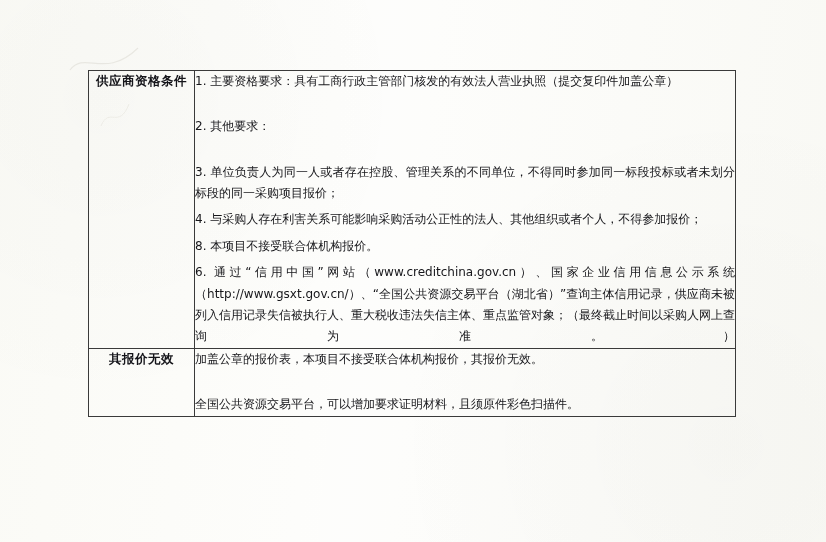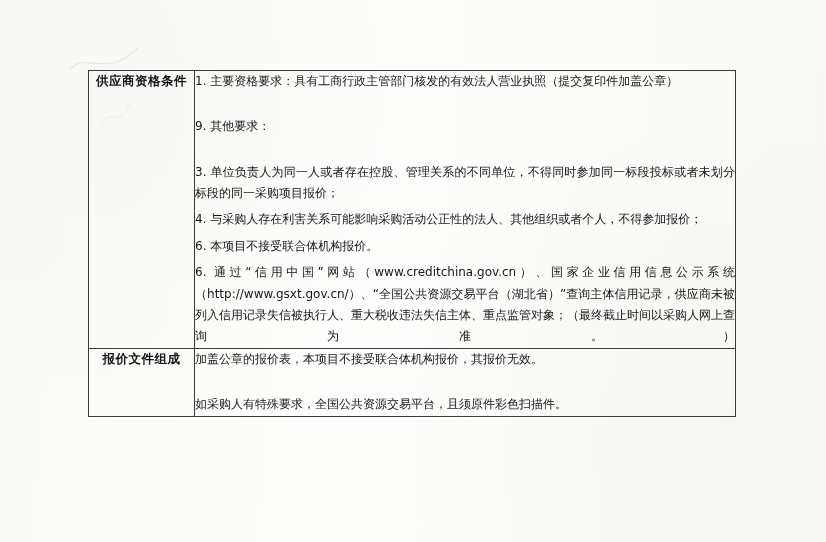--- a/index.html
+++ b/index.html
@@ -100,32 +100,32 @@
     <path d="M6 30 C 14 10, 24 34, 34 8" stroke="#e2e0d8" stroke-width="1" fill="none"></path>
   </svg>
 
   <table id="doc-table">
     <tbody>
       <tr class="row-a">
         <td class="label-cell">供应商资格条件</td>
         <td class="body-cell">
           <p>1. 主要资格要求：具有工商行政主管部门核发的有效法人营业执照（提交复印件加盖公章）</p>
           <p class="gap-line"></p>
-          <p>9. 其他要求：</p>
+          <p>2. 其他要求：</p>
           <p class="gap-line"></p>
           <p>3. 单位负责人为同一人或者存在控股、管理关系的不同单位，不得同时参加同一标段投标或者未划分标段的同一采购项目报价；</p>
           <p>4. 与采购人存在利害关系可能影响采购活动公正性的法人、其他组织或者个人，不得参加报价；</p>
-          <p>6. 本项目不接受联合体机构报价。</p>
+          <p>8. 本项目不接受联合体机构报价。</p>
           <p class="justify-spread">6. 通过“信用中国”网站（www.creditchina.gov.cn）、国家企业信用信息公示系统（http://www.gsxt.gov.cn/）、“全国公共资源交易平台（湖北省）”查询主体信用记录，供应商未被列入信用记录失信被执行人、重大税收违法失信主体、重点监管对象；（最终截止时间以采购人网上查询为准。）</p>
         </td>
       </tr>
       <tr class="row-b">
-        <td class="label-cell">报价文件组成</td>
+        <td class="label-cell">其报价无效</td>
         <td class="body-cell">
           <p>加盖公章的报价表，本项目不接受联合体机构报价，其报价无效。</p>
           <p class="gap-line"></p>
-          <p>如采购人有特殊要求，全国公共资源交易平台，且须原件彩色扫描件。</p>
+          <p>全国公共资源交易平台，可以增加要求证明材料，且须原件彩色扫描件。</p>
         </td>
       </tr>
     </tbody>
   </table>
 
 </div>
 
 </body></html>

